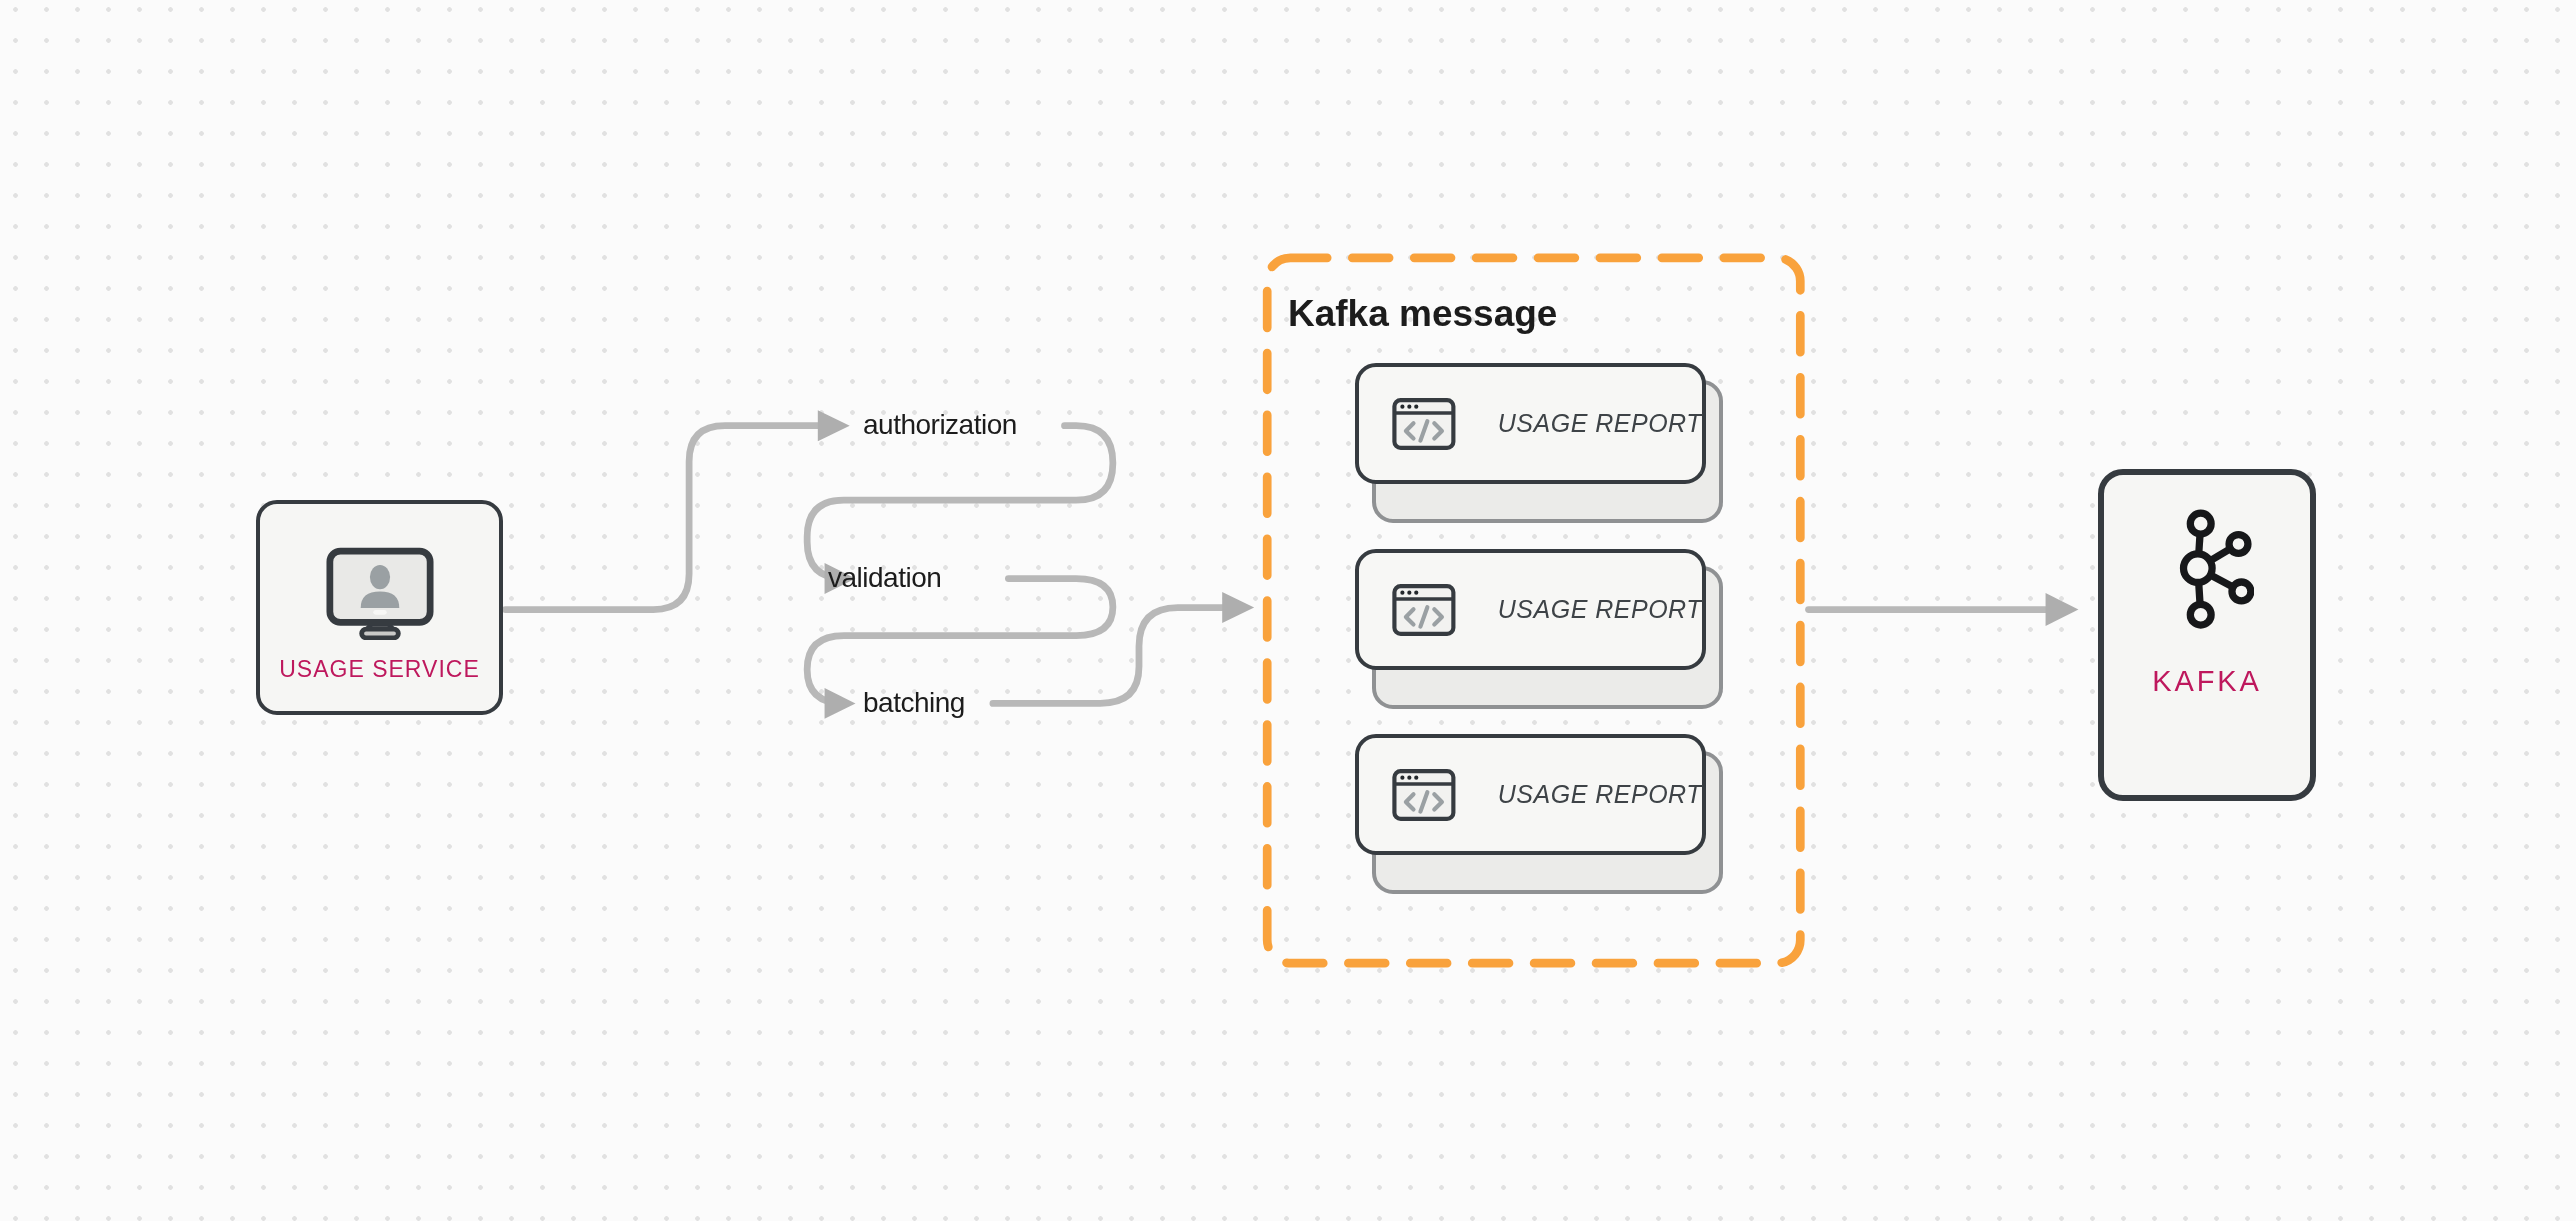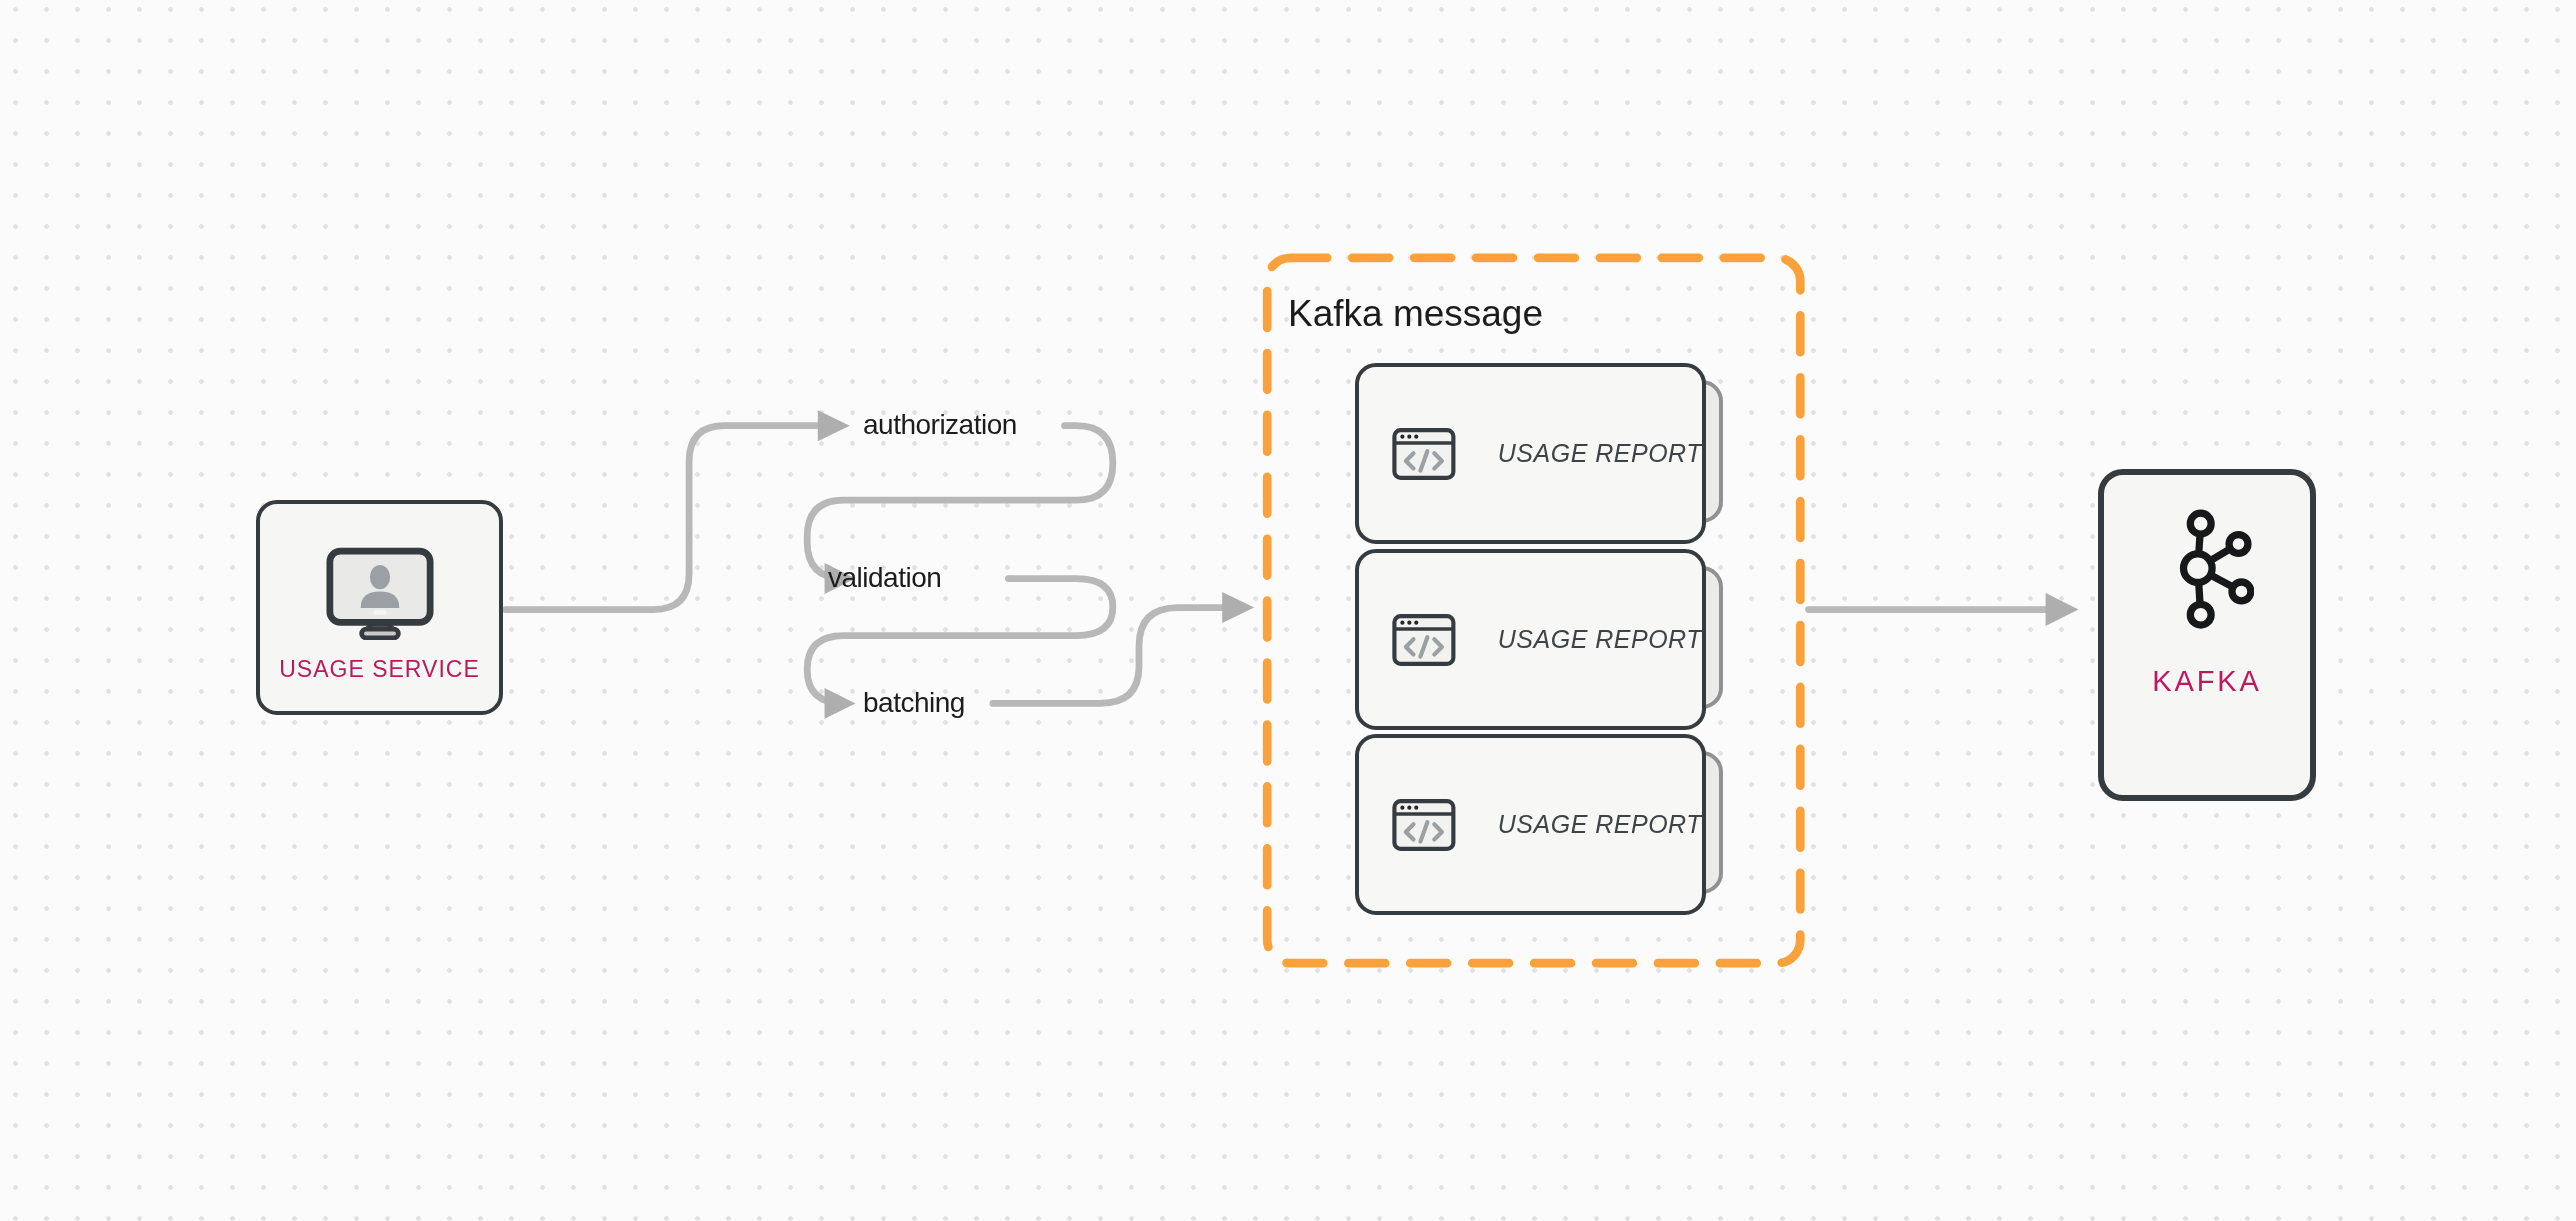--- a/index.html
+++ b/index.html
@@ -38,31 +38,31 @@
     font-size: 23px; letter-spacing: 1px; color: #be185d; white-space: nowrap;
   }
   
   .step-label {
     position: absolute; transform: translateY(-52%);
     font-size: 28px; font-weight: 500; color: #1c1c1c;
     letter-spacing: -0.5px; white-space: nowrap;
   }
   .group-title {
     position: absolute; left: 1288px; top: 314px; transform: translateY(-50%);
-    font-size: 37px; font-weight: 400; color: #1c1c1c; white-space: nowrap;
+    font-size: 37px; font-weight: 700; color: #1c1c1c; white-space: nowrap;
   }
   
   .card-wrap { position: absolute; left: 1355px; width: 370px; height: 162px; }
   .card-shadow {
     position: absolute; left: 16.5px; top: 16.5px; width: 351px; height: 143px;
     background: #ebebe9; border: 4.8px solid #8f9193; border-radius: 21px;
     box-sizing: border-box;
   }
   .card-front {
-    position: absolute; left: 0; top: 0; width: 351px; height: 181px;
+    position: absolute; left: 0; top: 0; width: 351px; height: 121px;
     background: #f7f7f5; border: 4.8px solid #363b40; border-radius: 21px;
     box-sizing: border-box;
     display: flex; align-items: center; padding-left: 33px; gap: 42px;
   }
   .card-label {
     font-size: 25px; font-style: italic; letter-spacing: 0.5px;
     color: #3e4347; font-weight: 500; white-space: nowrap;
   }
   .icon { display: block; }
 </style>

